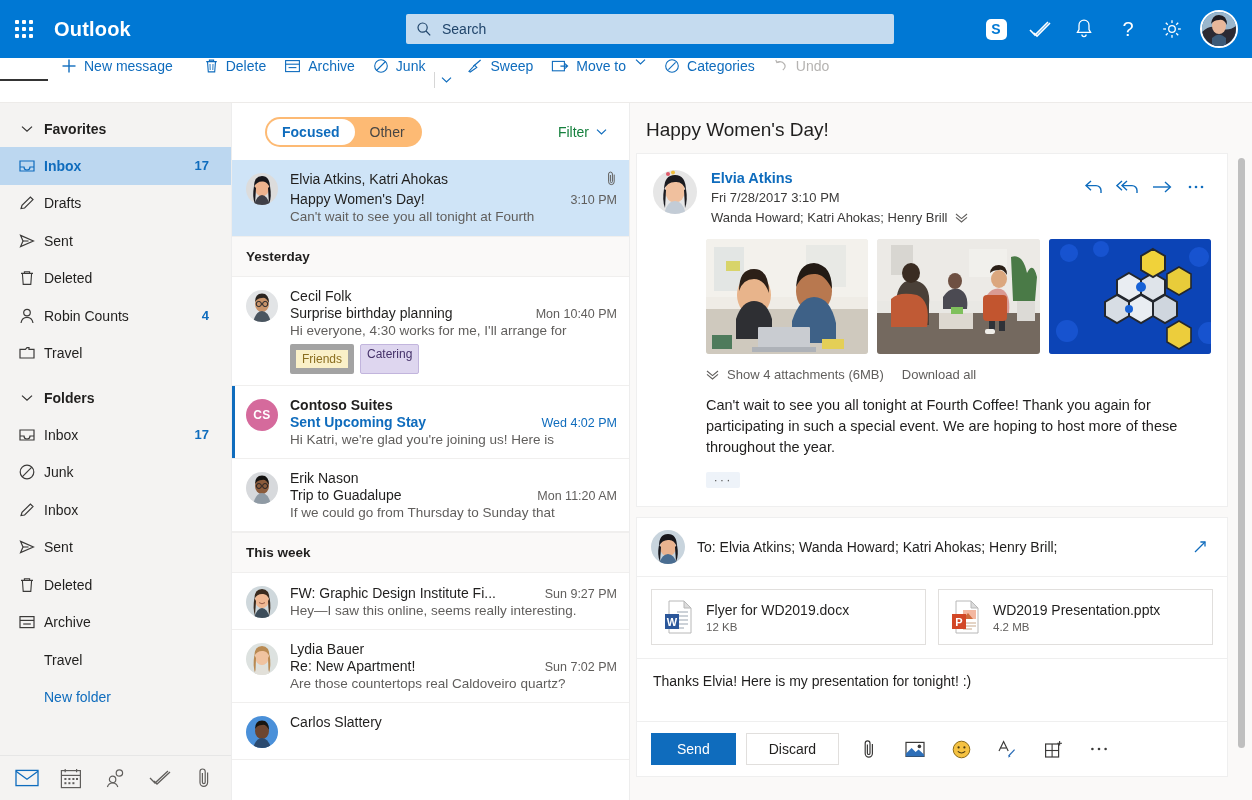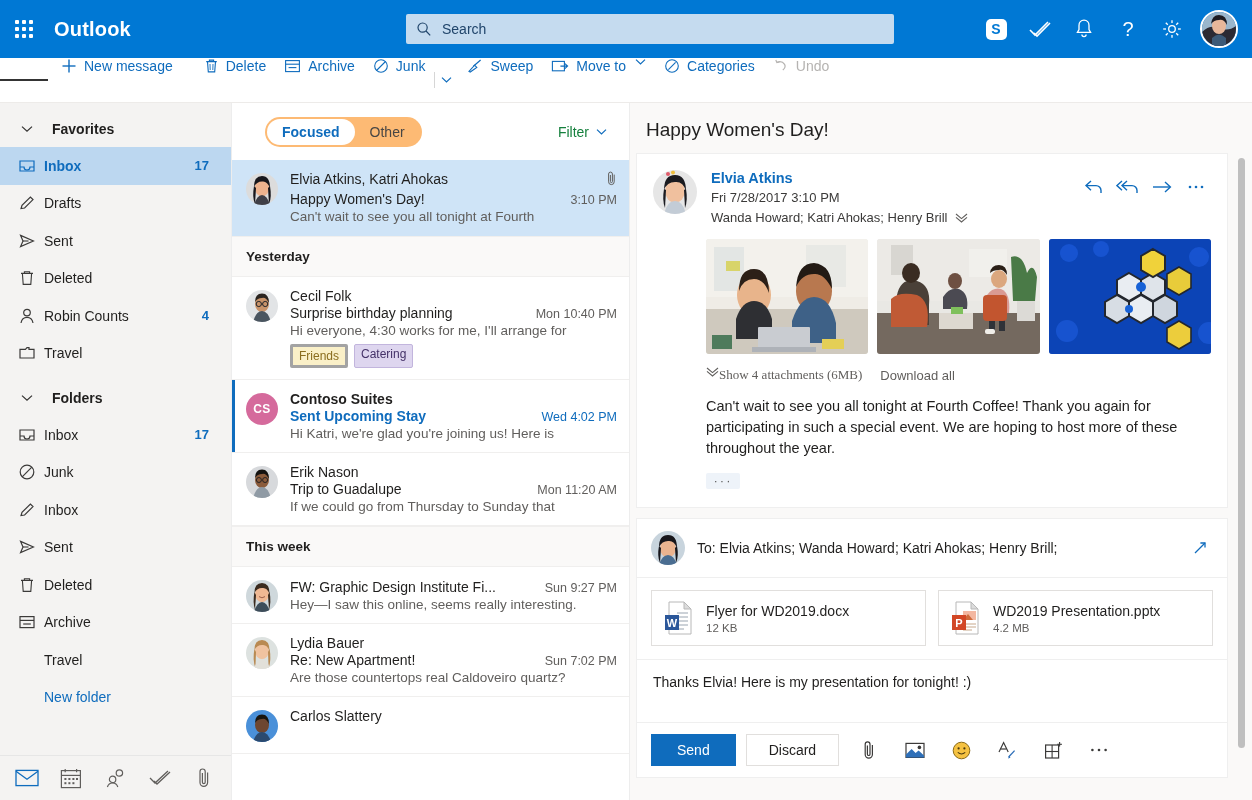--- a/index.html
+++ b/index.html
@@ -65,21 +65,21 @@
   
   .body { flex: 1 1 auto; display: flex; min-height: 0; }
 
   
   .sidebar {
     width: 232px; flex: 0 0 232px; background: #f4f3f2; display: flex; flex-direction: column;
     border-right: 1px solid #ededed;
   }
   .side-scroll { flex: 1 1 auto; overflow: hidden; padding-top: 7px; }
   .side-group {
-    display: flex; align-items: center; height: 37px; padding-left: 10px; cursor: pointer; gap: 8px;
+    display: flex; align-items: center; height: 37px; padding-left: 10px; cursor: pointer;
   }
   .side-group .chev { width: 34px; display:flex; align-items:center; justify-content:center; }
   .side-group .gl { font-size: 14px; font-weight: 700; color: #201f1e; }
   .side-item {
     display: flex; align-items: center; height: 37.5px; padding-left: 10px; cursor: pointer;
     position: relative;
   }
   .side-item.sel { background: #bcd7f0; }
   .side-ic { width: 34px; flex: 0 0 34px; display:flex; align-items:center; justify-content:center; }
   .side-lbl { font-size: 14px; color: #201f1e; flex: 1 1 auto; }
@@ -165,21 +165,21 @@
   .rmeta { flex: 1 1 auto; min-width: 0; }
   .rname { font-size: 14.5px; color: #0f6cbd; font-weight: 700; }
   .rdate { font-size: 13px; color: #3b3a39; margin-top: 4px; }
   .rrecip { font-size: 13px; color: #3b3a39; margin-top: 5px; display: flex; align-items: center; gap: 7px; }
   .ractions { display: flex; align-items: flex-start; gap: 4px; padding-top: 4px; }
   .ract { width: 30px; height: 26px; display:flex; align-items:center; justify-content:center; cursor:pointer; color:#0f6cbd; }
   .thumbs { display: flex; gap: 9px; padding: 14px 16px 0 69px; }
   .thumb { width: 174px; height: 115px; border-radius: 3px; overflow: hidden; position: relative; cursor: pointer; }
   .att-line { display: flex; align-items: center; gap: 18px; padding: 13px 16px 0 69px; font-size: 13px; color: #605e5c; }
   .att-line .lnk { cursor: pointer; }
-  .att-show { display: flex; cursor: pointer; font-family: Liberation Serif, serif; }
+  .att-show { display: flex; align-items: center; gap: 8px; cursor: pointer; }
   .msg-text { padding: 13px 20px 0 69px; font-size: 14.5px; line-height: 21px; color: #201f1e; }
   .dots-btn {
     margin: 14px 0 18px 69px; width: 34px; height: 16px; background: #eef3f9; border-radius: 2px;
     display: flex; align-items: center; justify-content: center; cursor: pointer;
     color: #606060; font-size: 13px; letter-spacing: 2px; line-height: 8px;
   }
   
   .compose-head { display: flex; align-items: center; padding: 12px 14px; border-bottom: 1px solid #efefef; }
   .cavatar { width: 34px; height: 34px; border-radius: 50%; overflow: hidden; flex: 0 0 34px; margin-right: 12px; }
   .cto { font-size: 14px; color: #201f1e; flex: 1 1 auto; }
@@ -628,21 +628,21 @@
         <div class="mline1">
           <span class="msender">Cecil Folk</span>
 
         </div>
         <div class="mline2">
         <span class="msubj">Surprise birthday planning</span>
         <span class="mtime">Mon 10:40 PM</span>
       </div>
               <div class="mprev">Hi everyone, 4:30 works for me, I'll arrange for</div>
               <div class="mtags">
-                <span class="tag" style="background:#faf0c8;color:#8a6d1f;border:3px solid #a3a3a3">Friends</span>
+                <span class="tag" style="background:#faf0c8;color:#8a6d1f;border:6px solid #a3a3a3">Friends</span>
                 <span class="tag" style="background:#ded6ef;color:#443168;border:1px solid #c2b5dd">Catering</span>
               </div>
       </div>
     </div>
           <div class="mrow unread">
       <div class="mavatar initials">
               <span>CS</span>
             </div>
       <div class="mbody">
         <div class="mline1">

